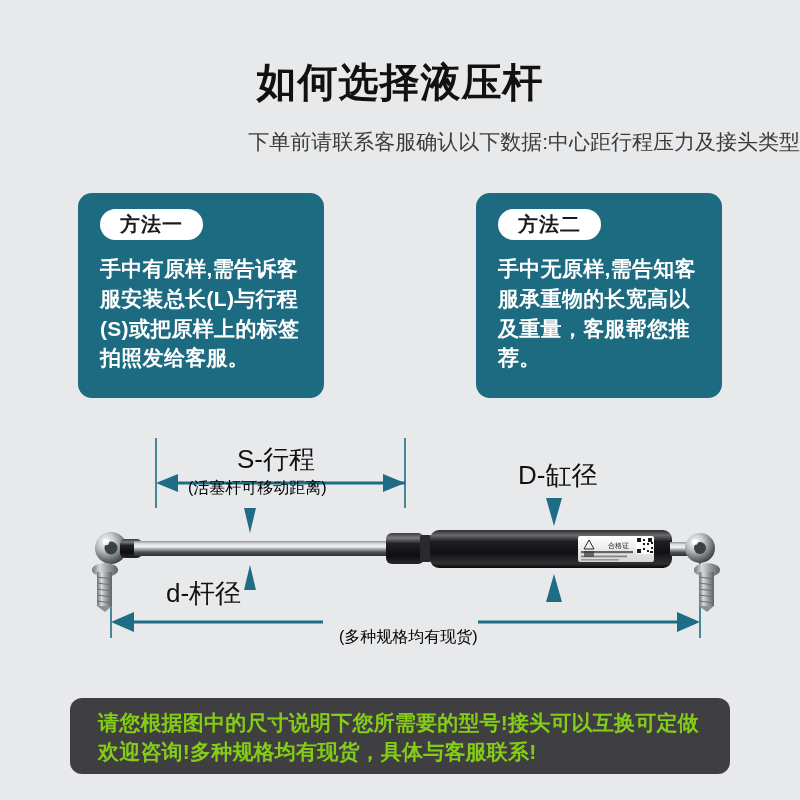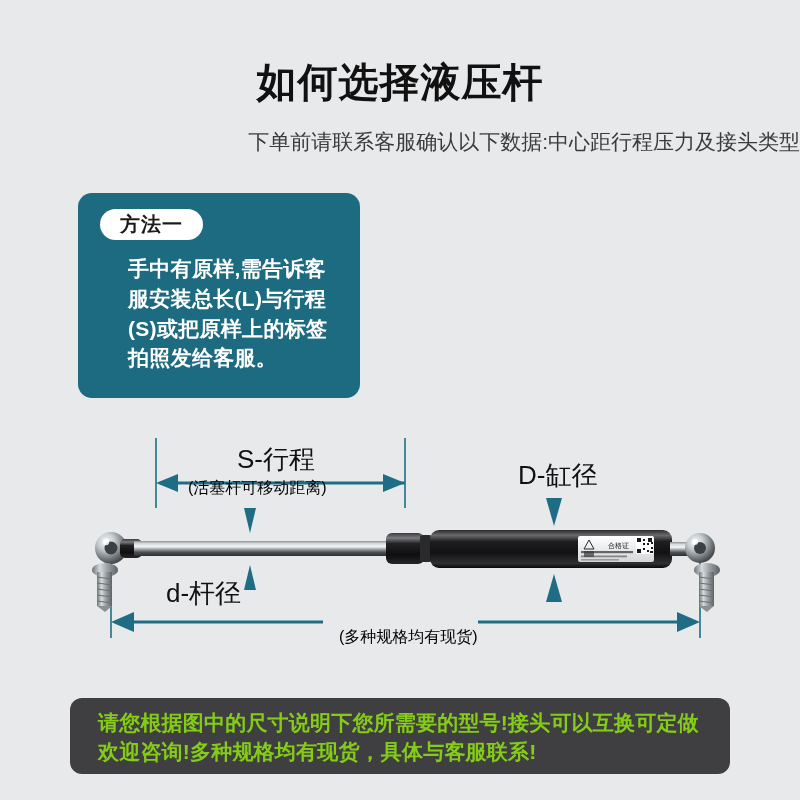--- a/index.html
+++ b/index.html
@@ -43,21 +43,21 @@
   
   .cards {
     position: absolute;
     top: 193px;
     left: 78px;
     width: 644px;
     display: flex;
     justify-content: space-between;
   }
   .card {
-    width: 282px;
+    width: 246px;
     height: 205px;
     background: #1c6b80;
     border-radius: 14px;
     box-sizing: border-box;
     padding: 16px 22px 26px 22px;
     position: relative;
   }
   .card-badge {
     display: inline-block;
     background: #ffffff;
@@ -69,21 +69,20 @@
     line-height: 1;
     letter-spacing: 1px;
   }
   .card-text {
     margin-top: 14px;
     color: #ffffff;
     font-size: 21px;
     font-weight: bold;
     line-height: 1.42;
     letter-spacing: 0.3px;
-    margin-left: 28px;
   }
 
   
   .diagram {
     position: absolute;
     top: 430px;
     left: 0;
     width: 800px;
     height: 250px;
   }
@@ -136,20 +135,24 @@
 
 <div class="page-subtitle">下单前请联系客服确认以下数据:中心距行程压力及接头类型</div>
 
 <div class="cards">
 
   <div class="card">
     <div class="card-badge">方法一</div>
     <div class="card-text">手中有原样,需告诉客服安装总长(L)与行程(S)或把原样上的标签拍照发给客服。</div>
   </div>
 
+  <div class="card">
+    <div class="card-badge">方法二</div>
+    <div class="card-text">手中无原样,需告知客服承重物的长宽高以及重量，客服帮您推荐。</div>
+  </div>
 
 </div>
 
 <div class="diagram">
 
   <svg width="800" height="250" viewBox="0 0 800 250">
     <defs>
 
       <linearGradient id="rodGrad" x1="0" y1="0" x2="0" y2="1">
         <stop offset="0%" stop-color="#8d9194"></stop>

